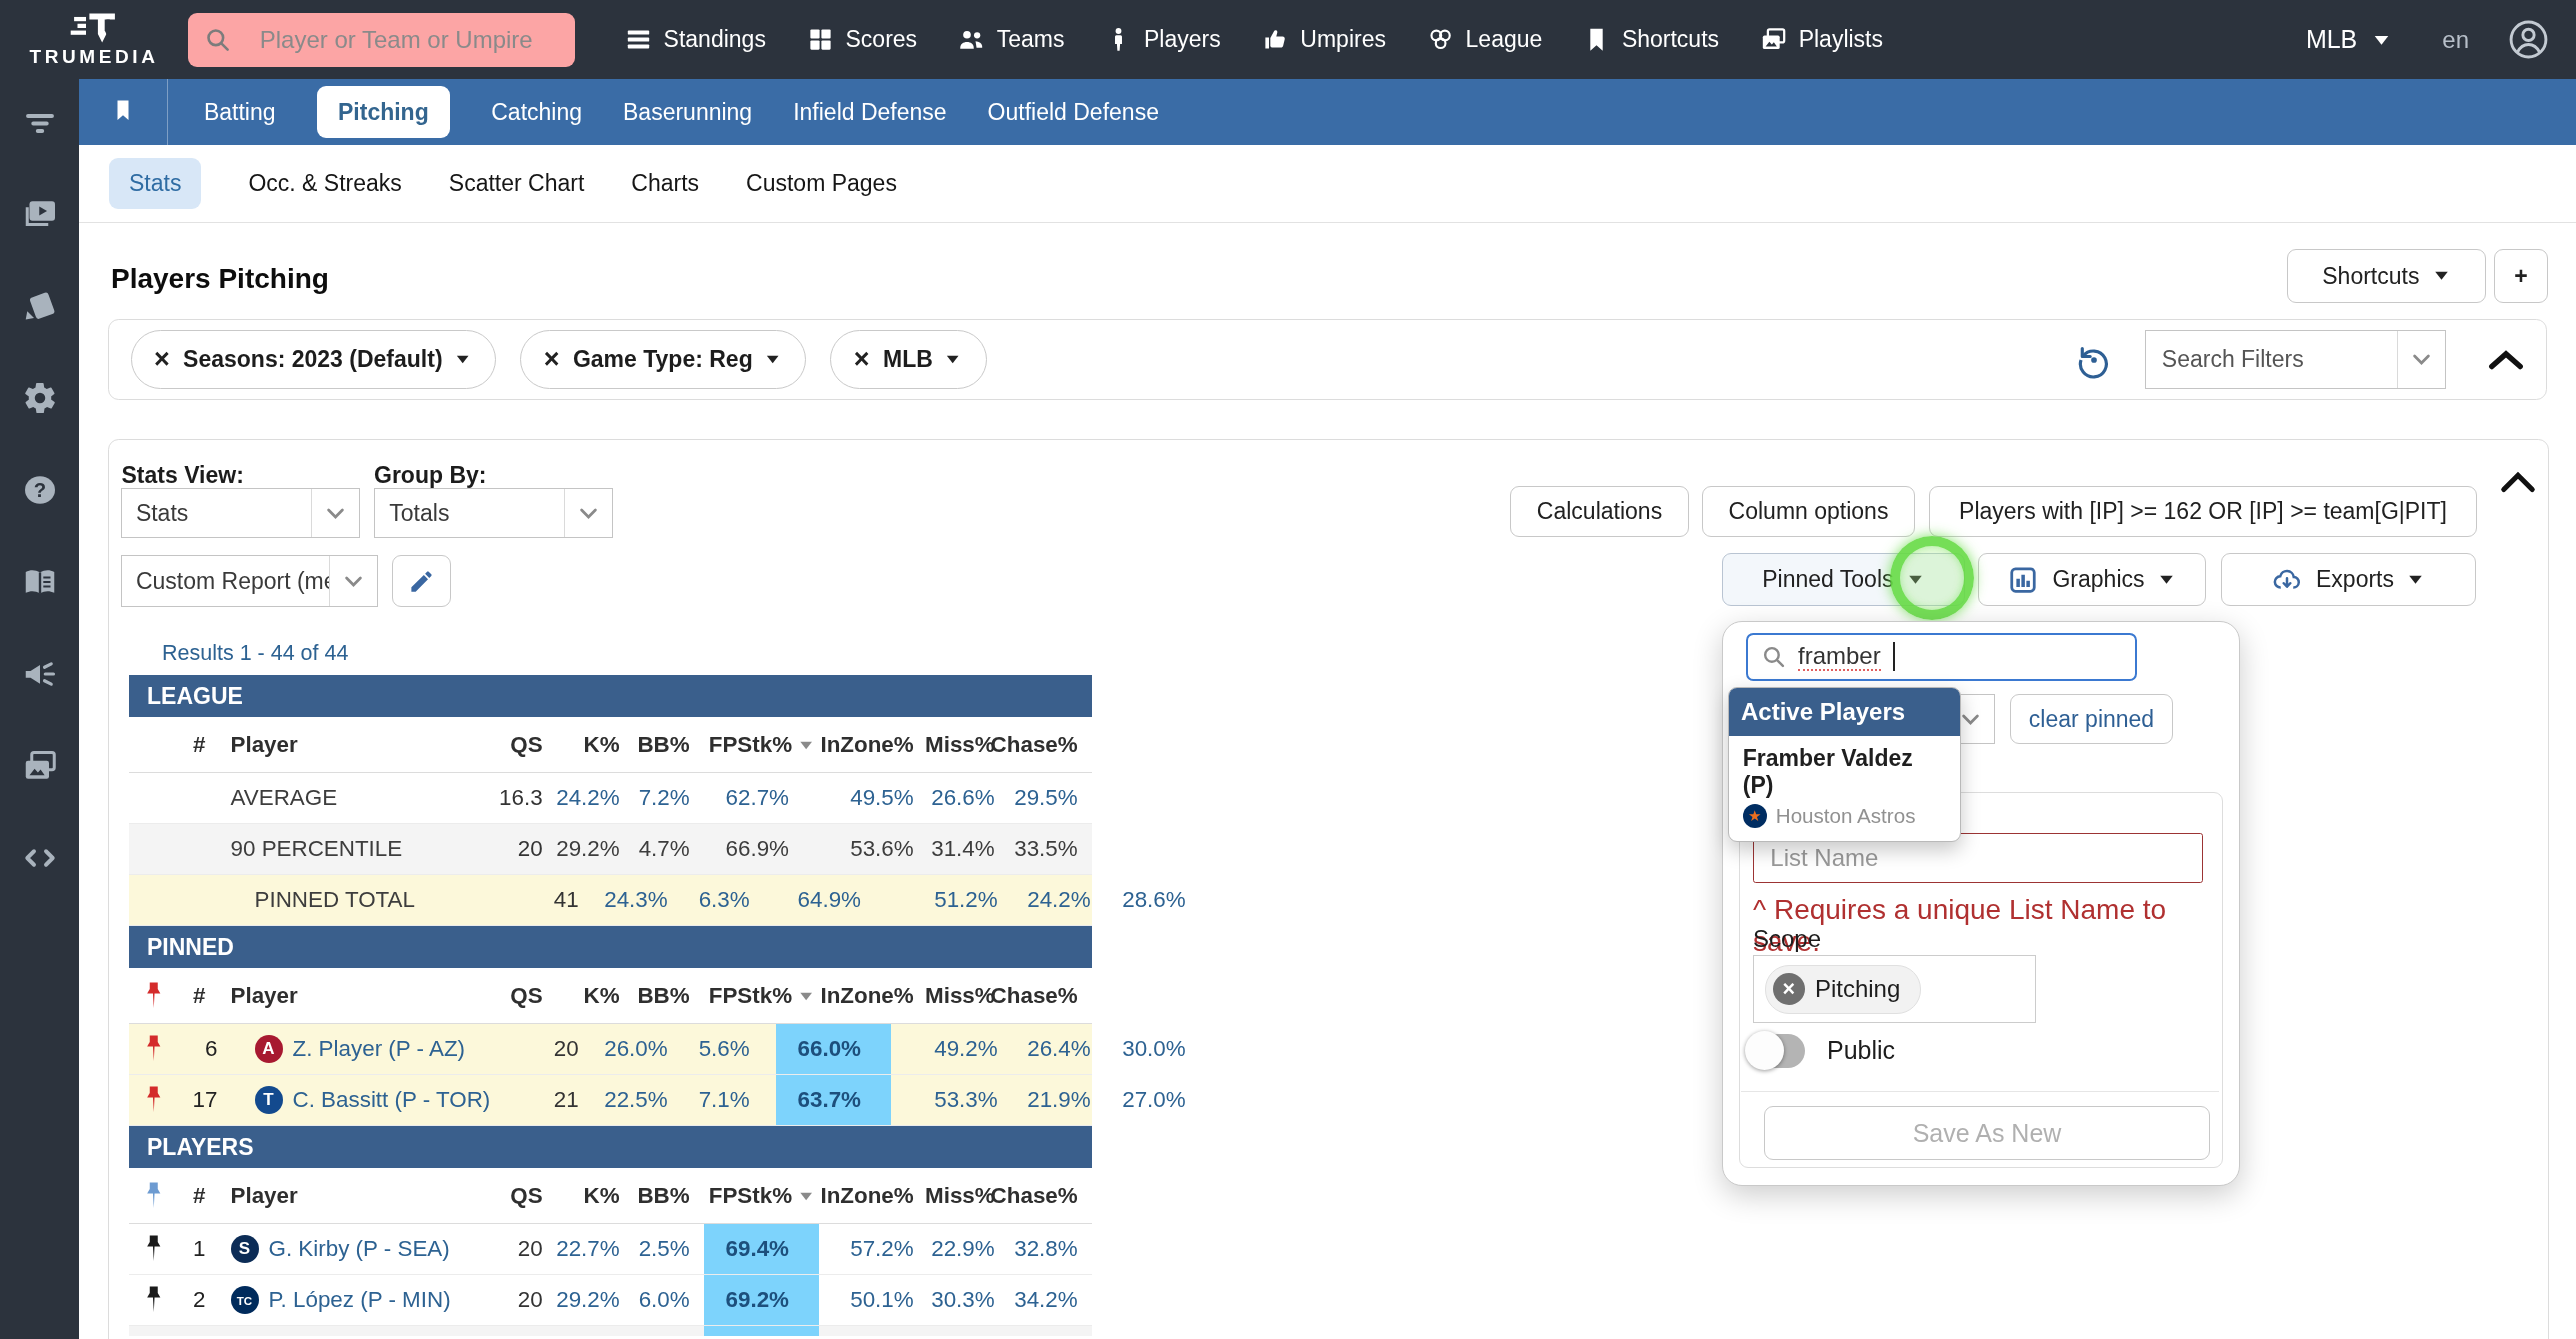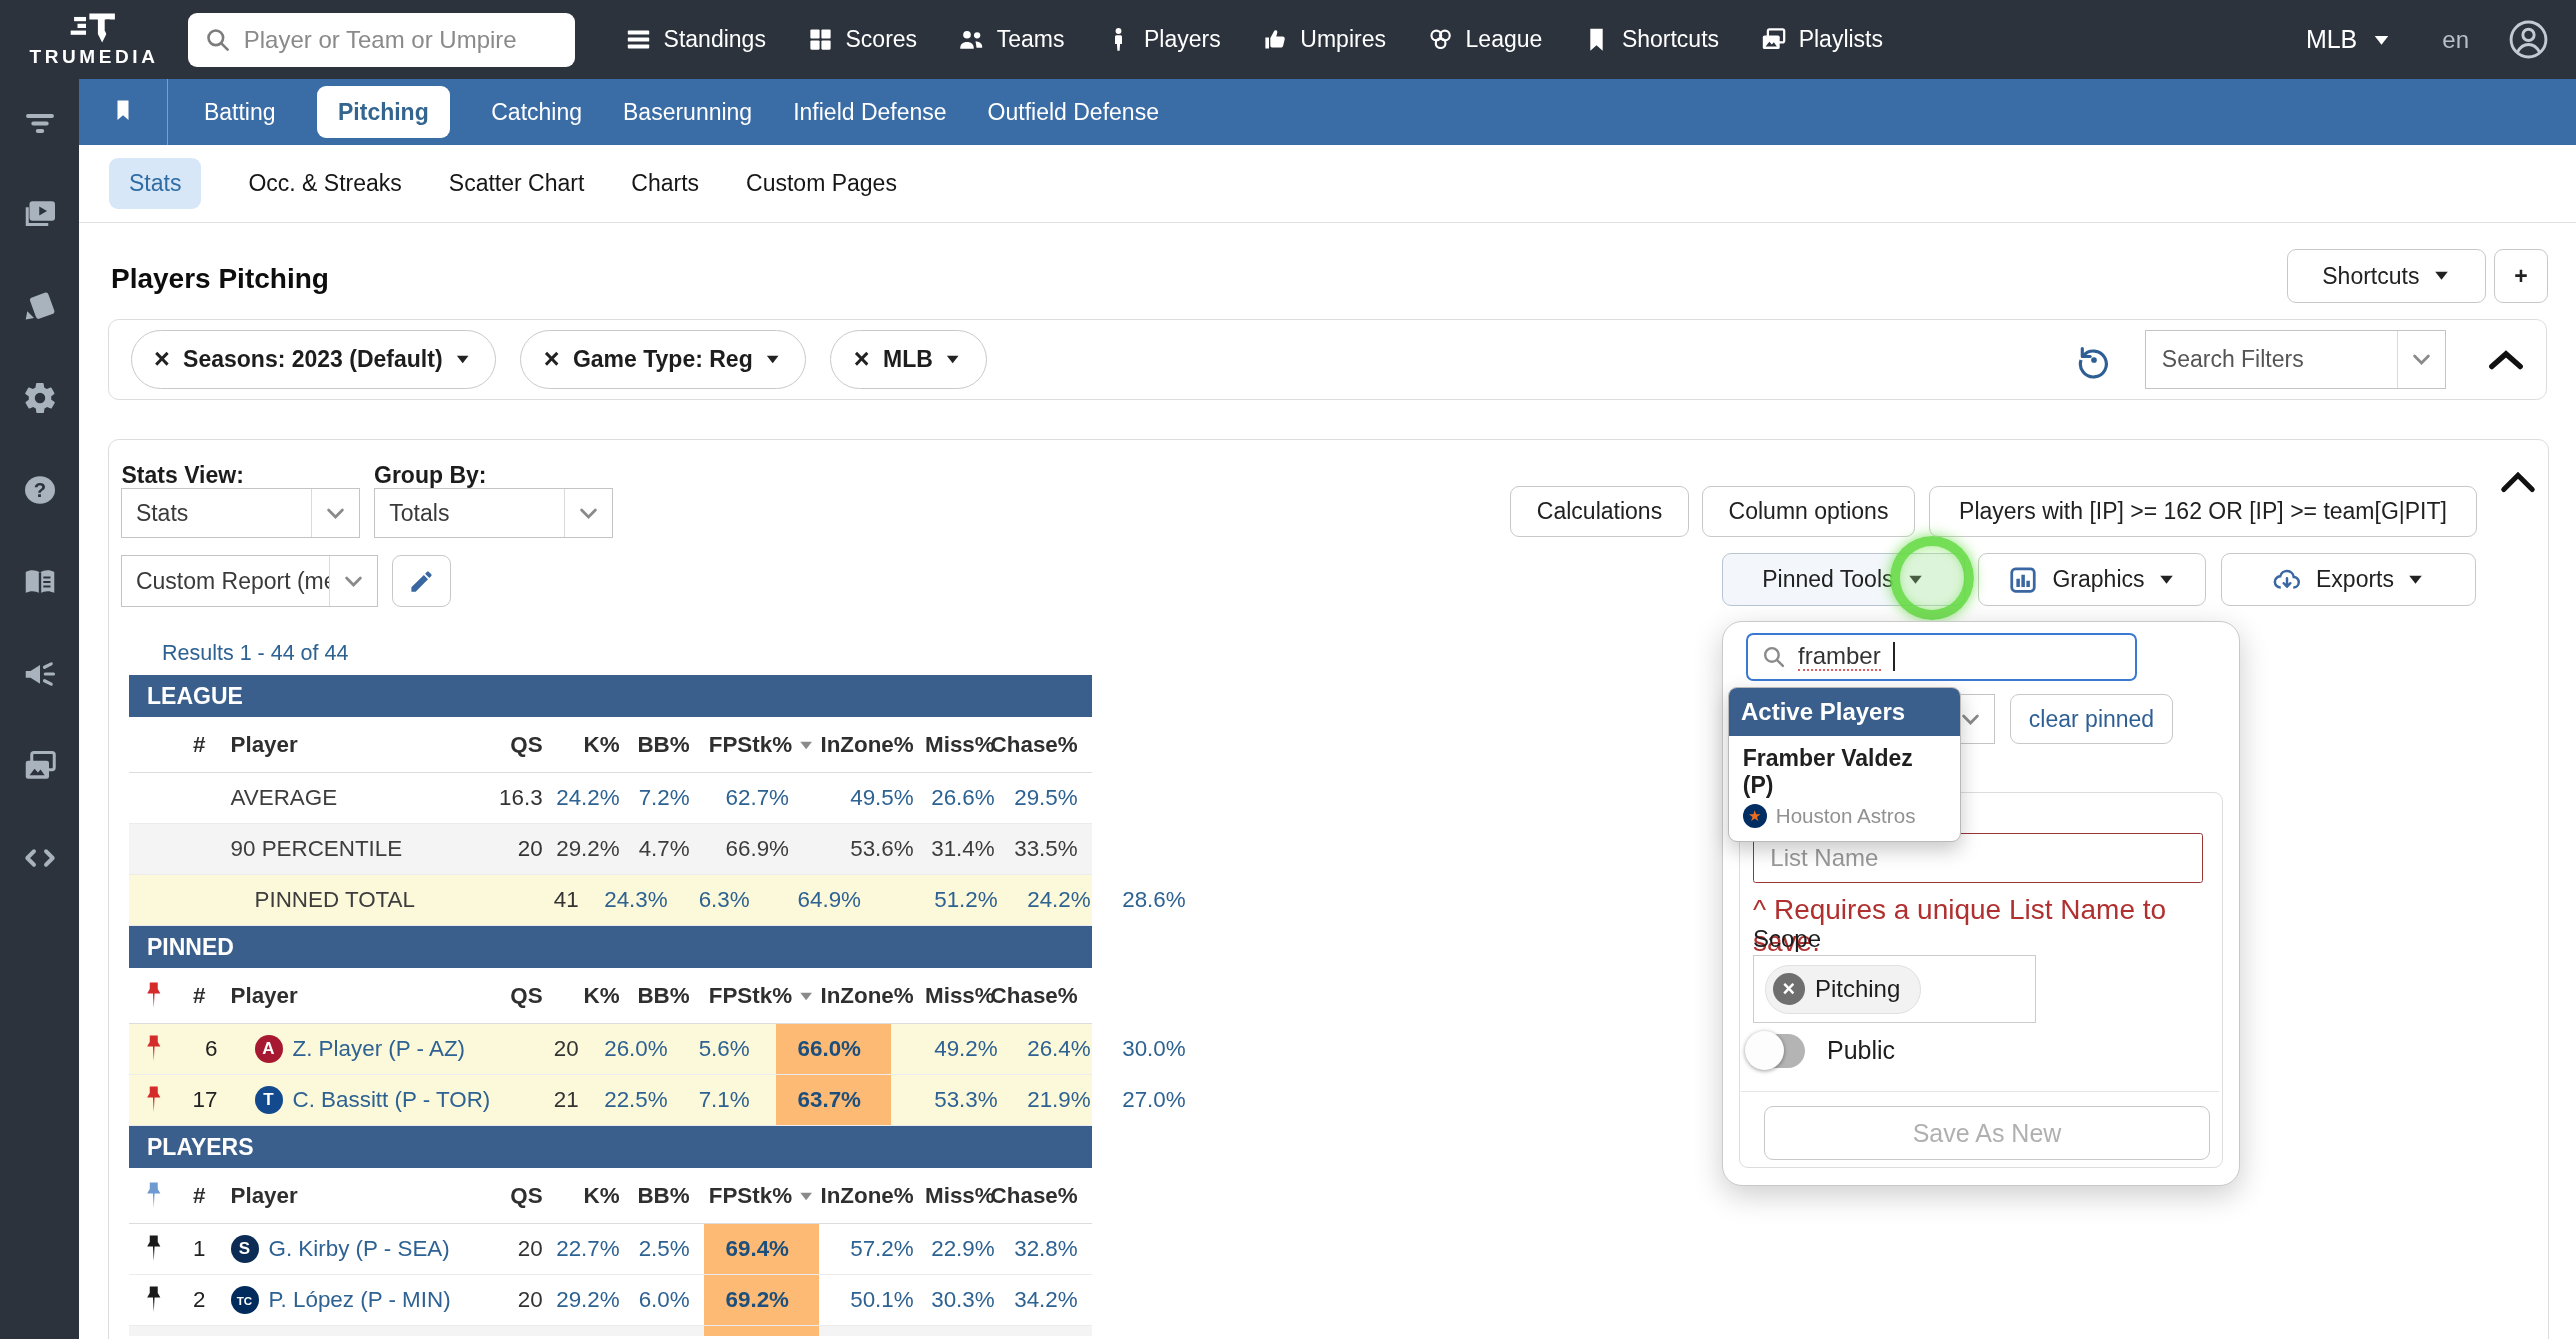--- a/index.html
+++ b/index.html
@@ -7,22 +7,22 @@
   body{width:2576px;height:1340px;overflow:hidden;background:#fff;color:#222;
        font-family:"Liberation Sans",sans-serif;}
   #app{position:relative;width:2576px;height:1340px;overflow:hidden;}
   svg{display:block;}
 
   
   .topbar{position:absolute;left:0;top:0;width:2576px;height:79px;background:#2c333d;
           display:flex;align-items:center;color:#fff;z-index:20;}
   .logo{display:flex;flex-direction:column;align-items:center;margin-left:23px;width:142px;}
   .logo-text{font-size:19px;font-weight:bold;letter-spacing:3.6px;color:#fff;margin-top:1.8px;}
-  .search-pill{margin-left:23px;width:387px;height:54px;background:#ffffff;border-radius:9px;
-               display:flex;align-items:center;padding:0 16px;box-sizing:border-box;color:#7c7c7c;}
+  .search-pill{margin-left:23px;width:387px;height:54px;background:#fca5a5;border-radius:9px;
+               display:flex;align-items:center;padding:0 16px;box-sizing:border-box;color:#7c7c7c;gap:16px;}
   .search-pill input{border:none;outline:none;background:transparent;font-size:24px;color:#444;
                      width:100%;margin-left:10.7px;font-family:inherit;}
   .search-pill input::placeholder{color:#8a8a8a;}
   .topnav{display:flex;margin-left:50px;gap:41px;font-size:23px;align-items:center;}
   .topnav .nav-item{display:flex;align-items:center;gap:11.6px;cursor:pointer;white-space:nowrap;}
   .topnav .nav-item .icon{width:27px;height:27px;color:#fff;}
   .top-right{margin-left:auto;display:flex;align-items:center;margin-right:27px;}
   .mlb-select{display:flex;align-items:center;gap:16px;font-size:25px;}
   .locale{color:#b7bfc9;font-size:24px;margin-left:52px;}
   .avatar{width:41px;height:41px;color:#c3cad2;margin-left:39px;}
@@ -98,21 +98,21 @@
         align-items:center;height:51px;border-bottom:0.9px solid #ececec;box-sizing:border-box;}
   .trow.hdr{height:56px;font-weight:bold;color:#2f2f2f;border-bottom:0.9px solid #dcdcdc;}
   .trow.partial{height:10px;border-bottom:none;}
   .tc{height:100%;display:flex;align-items:center;box-sizing:border-box;}
   .tc.num{justify-content:flex-end;padding-right:12.5px;}
   .tc.player{padding-left:12.5px;white-space:nowrap;overflow:hidden;}
   .tc.val{justify-content:flex-end;padding-right:14.3px;}
   .tc.fpstk{justify-content:flex-end;padding-right:30px;}
   .tc.fpstk-h{justify-content:flex-end;padding-right:5.4px;gap:7.2px;}
   .tc.pincell{justify-content:center;}
-  .hl{background:#fdba74;}
+  .hl{background:#7dd3fc;}
   .bold-val{font-weight:bold;color:#1d4f7c !important;}
   .bg-white{background:#fff;} .bg-gray{background:#f4f4f4;} .bg-yellow{background:#fcf8da;gap:12px;}
   .link{color:#2d6292;cursor:pointer;} .plain{color:#3d3d3d;} .qsv{color:#333;}
   .badge{display:inline-flex;align-items:center;justify-content:center;width:28px;height:28px;
          border-radius:50%;color:#fff;font-weight:bold;margin-right:10px;flex:none;}
   .pin-svg{width:21.5px;height:30px;}
   .sort-arrow{width:14.3px;height:10px;color:#8a8a8a;}
 
   
   .panel{position:absolute;left:1722px;top:621px;width:516px;height:563px;background:#fff;

